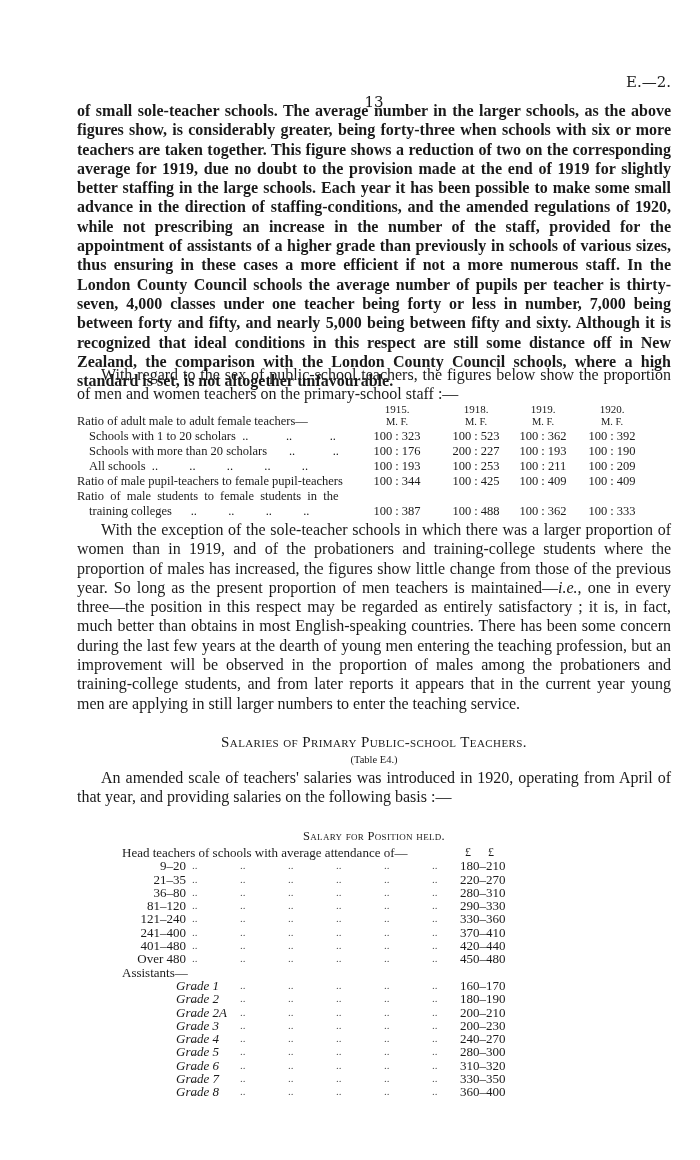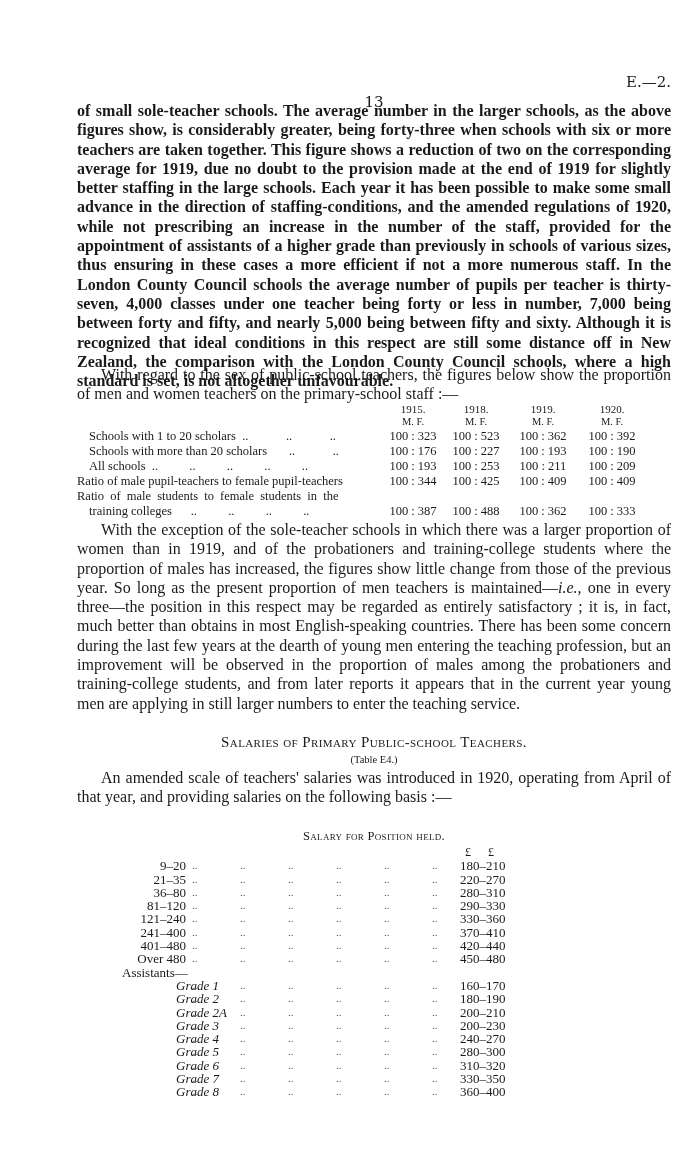--- a/index.html
+++ b/index.html
@@ -13,21 +13,21 @@
                text-align: justify; margin: 0; }
   .indent { text-indent: 24px; }
   #p1 { position: absolute; top: 101px; left: 0; width: 594px; font-weight: bold; }
   #p2 { position: absolute; top: 365px; left: 0; width: 594px; }
   .ratio-table { position: absolute; top: 402px; left: 0; width: 594px;
                  font-family: "Liberation Serif", serif; font-size: 12.5px; line-height: 15px; }
   .rrow { position: relative; height: 15px; white-space: nowrap; }
   .rlabel { position: absolute; left: 0; }
   .rlabel.sub { left: 12px; }
   .rval { position: absolute; width: 68px; text-align: center; }
-  .c0 { left: 302px; } .c1 { left: 365px; } .c2 { left: 432px; } .c3 { left: 501px; }
+  .c0 { left: 286px; } .c1 { left: 365px; } .c2 { left: 432px; } .c3 { left: 501px; }
   .yr { font-size: 11px; }
   .mf { font-size: 10.5px; }
   #p3 { position: absolute; top: 520px; left: 0; width: 594px; }
   .section-title { position: absolute; top: 734px; left: 0; width: 594px; text-align: center;
                    font-family: "Liberation Serif", serif; font-size: 15px; font-variant: small-caps;
                    letter-spacing: 0.4px; }
   .section-sub { position: absolute; top: 754px; left: 0; width: 594px; text-align: center;
                  font-family: "Liberation Serif", serif; font-size: 10.5px; }
   #p4 { position: absolute; top: 768px; left: 0; width: 594px; }
   .sal-title { position: absolute; top: 829px; left: 0; width: 594px; text-align: center;
@@ -59,37 +59,38 @@
   <p id="p2" class="body-text indent">With regard to the sex of public-school teachers, the figures below show the proportion of men and women teachers on the primary-school staff :—</p>
 
   <div class="ratio-table">
     <div class="rrow" style="height:12px;">
       <span class="rval c0 yr">1915.</span>
       <span class="rval c1 yr">1918.</span>
       <span class="rval c2 yr">1919.</span>
       <span class="rval c3 yr">1920.</span>
     </div>
     <div class="rrow">
+      <span class="rlabel">Ratio of adult male to adult female teachers—</span>
       <span class="rval c0 mf">M.   F.</span>
       <span class="rval c1 mf">M.   F.</span>
       <span class="rval c2 mf">M.   F.</span>
       <span class="rval c3 mf">M.   F.</span>
     </div>
 
     <div class="rrow">
       <span class="rlabel sub"><span>Schools with 1 to 20 scholars</span>&nbsp;&nbsp;<span style="white-space:pre;">..            ..            ..</span></span>
       <span class="rval c0">100 : 323</span>
       <span class="rval c1">100 : 523</span>
       <span class="rval c2">100 : 362</span>
       <span class="rval c3">100 : 392</span>
     </div>
     <div class="rrow">
       <span class="rlabel sub"><span>Schools with more than 20 scholars</span>&nbsp;&nbsp;&nbsp;&nbsp;&nbsp;&nbsp;&nbsp;<span style="white-space:pre;">..            ..</span></span>
       <span class="rval c0">100 : 176</span>
-      <span class="rval c1">100 : 227</span>
+      <span class="rval c1">200 : 227</span>
       <span class="rval c2">100 : 193</span>
       <span class="rval c3">100 : 190</span>
     </div>
     <div class="rrow">
       <span class="rlabel sub"><span>All schools</span>&nbsp;&nbsp;<span style="white-space:pre;">..          ..          ..          ..          ..</span></span>
       <span class="rval c0">100 : 193</span>
       <span class="rval c1">100 : 253</span>
       <span class="rval c2">100 : 211</span>
       <span class="rval c3">100 : 209</span>
     </div>
@@ -116,20 +117,21 @@
 
   <div class="section-title">Salaries of Primary Public-school Teachers.</div>
   <div class="section-sub">(Table E4.)</div>
 
   <p id="p4" class="body-text indent">An amended scale of teachers' salaries was introduced in 1920, operating from April of that year, and providing salaries on the following basis :—</p>
 
   <div class="sal-title">Salary for Position held.</div>
 
   <div class="sal-table">
     <div class="srow">
+      <span class="slabel">Head teachers of schools with average attendance of—</span>
       <span class="pound">£  £</span>
     </div>
     <div id="head-rows">
         <div class="srow">
           <span class="slabel band">9–20</span>
           <span class="sdots">
             <span style="left: 70px;">..</span>
             <span style="left: 118px;">..</span>
             <span style="left: 166px;">..</span>
             <span style="left: 214px;">..</span>

